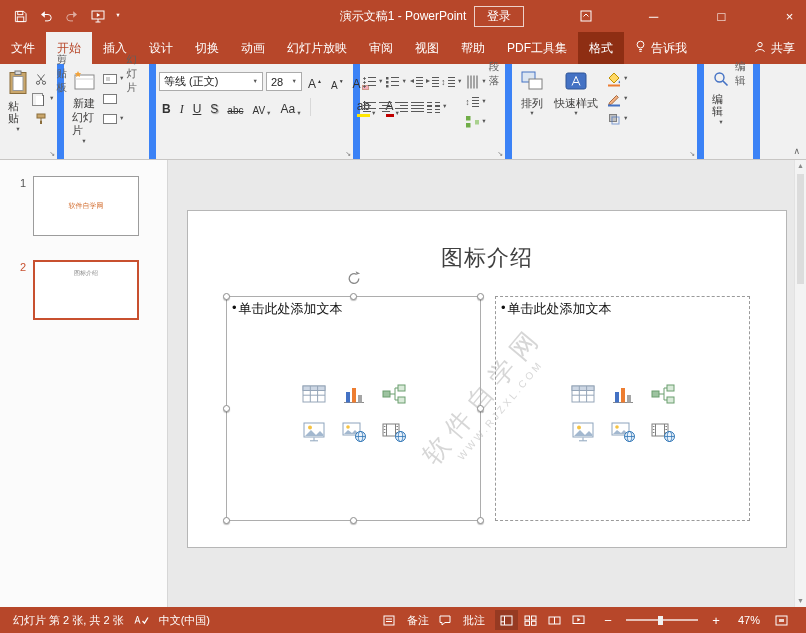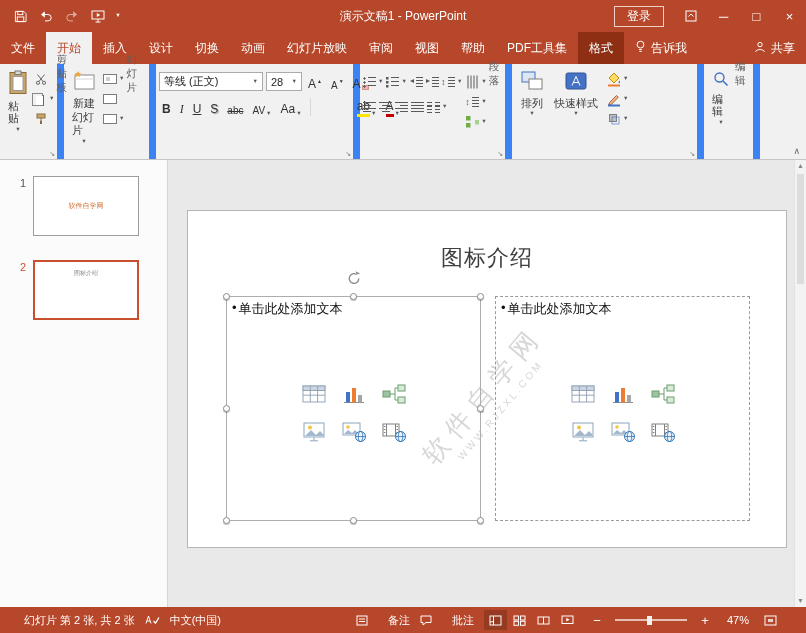--- a/index.html
+++ b/index.html
@@ -7,21 +7,21 @@
   body{font-family:"Liberation Sans","DejaVu Sans",sans-serif;font-size:12px;color:#333;background:#fff;}
   .window{width:806px;height:633px;display:flex;flex-direction:column;}
 
   
   .titlebar{flex:0 0 32px;background:#B7472A;color:#fff;display:flex;align-items:center;position:relative;}
   .qat{display:flex;align-items:center;gap:2px;padding-left:8px;}
   .qbtn{width:24px;height:24px;display:flex;align-items:center;justify-content:center;}
   .qbtn.dim{opacity:.55;}
   .qcaret{font-size:7px;width:12px;}
   .win-title{position:absolute;left:50%;transform:translateX(-50%);font-size:12px;white-space:nowrap;text-align:right;}
-  .tb-right{margin-left:auto;display:flex;align-items:center;height:100%;}
+  .tb-right{margin-left:auto;display:flex;align-items:center;height:100%;gap:35px;}
   .login{background:transparent;border:1px solid rgba(255,255,255,.75);color:#fff;font-size:12px;height:21px;padding:0 12px;margin-right:10px;font-family:inherit;}
   .tb-btn{width:33px;height:100%;display:flex;align-items:center;justify-content:center;font-size:13px;background:transparent;border:0;color:#fff;font-family:inherit;}
 
   
   .tabrow{flex:0 0 32px;background:#B7472A;display:flex;align-items:stretch;color:#fff;font-size:12px;}
   .tab{display:flex;align-items:center;padding:0 11px;gap:5px;white-space:nowrap;cursor:default;}
   .tab.active{background:#F1F1F1;color:#B7472A;}
   .tab.contextual{background:#8E2E13;}
   .tabspacer{flex:1;}
 
@@ -105,23 +105,23 @@
   .hnd.w{left:-4px;top:calc(50% - 4px);} .hnd.e{right:-4px;top:calc(50% - 4px);}
   .hnd.sw{left:-4px;bottom:-4px;} .hnd.s{left:calc(50% - 4px);bottom:-4px;} .hnd.se{right:-4px;bottom:-4px;}
   .rotate{position:absolute;left:calc(50% - 8px);top:-27px;width:16px;height:16px;}
 
   .vscroll{position:absolute;top:0;right:0;bottom:0;width:12px;background:#F3F3F3;border-left:1px solid #E2E2E2;}
   .vscroll .arr{position:absolute;left:0;right:0;text-align:center;font-size:7px;color:#8a8a8a;line-height:12px;}
   .vscroll .arr.up{top:0;} .vscroll .arr.down{bottom:0;}
   .vthumb{position:absolute;left:2px;top:14px;width:7px;height:110px;background:#DCDCDC;}
 
   
-  .statusbar{flex:0 0 26px;background:#B7472A;color:#fff;display:flex;align-items:center;font-size:11px;padding:0 24px;gap:10px;white-space:nowrap;}
+  .statusbar{flex:0 0 26px;background:#B7472A;color:#fff;display:flex;align-items:center;font-size:11px;padding:0 13px;gap:10px;white-space:nowrap;}
   .sb-spacer{flex:1;}
-  .sb-btn{display:inline-flex;align-items:center;gap:20px;background:transparent;border:0;color:#fff;font-size:11px;font-family:inherit;}
+  .sb-btn{display:inline-flex;align-items:center;gap:12px;background:transparent;border:0;color:#fff;font-size:11px;font-family:inherit;}
   .sb-views{display:flex;gap:1px;}
   .vbtn{width:23px;height:20px;display:flex;align-items:center;justify-content:center;background:transparent;border:0;}
   .vbtn.active{background:rgba(0,0,0,.18);}
   .zbtn{background:transparent;border:0;color:#fff;font-size:13px;width:16px;font-family:inherit;line-height:1;}
   .zslider{width:72px;height:14px;position:relative;display:flex;align-items:center;}
   .ztrack{width:100%;height:2px;background:rgba(255,255,255,.65);}
   .ztick{position:absolute;left:50%;top:3px;width:1px;height:8px;background:rgba(255,255,255,.65);}
   .zthumb{position:absolute;left:45%;top:2.5px;width:5px;height:9px;background:#F1F1F1;}
   .zoom-pct{min-width:26px;text-align:right;}
 </style>

